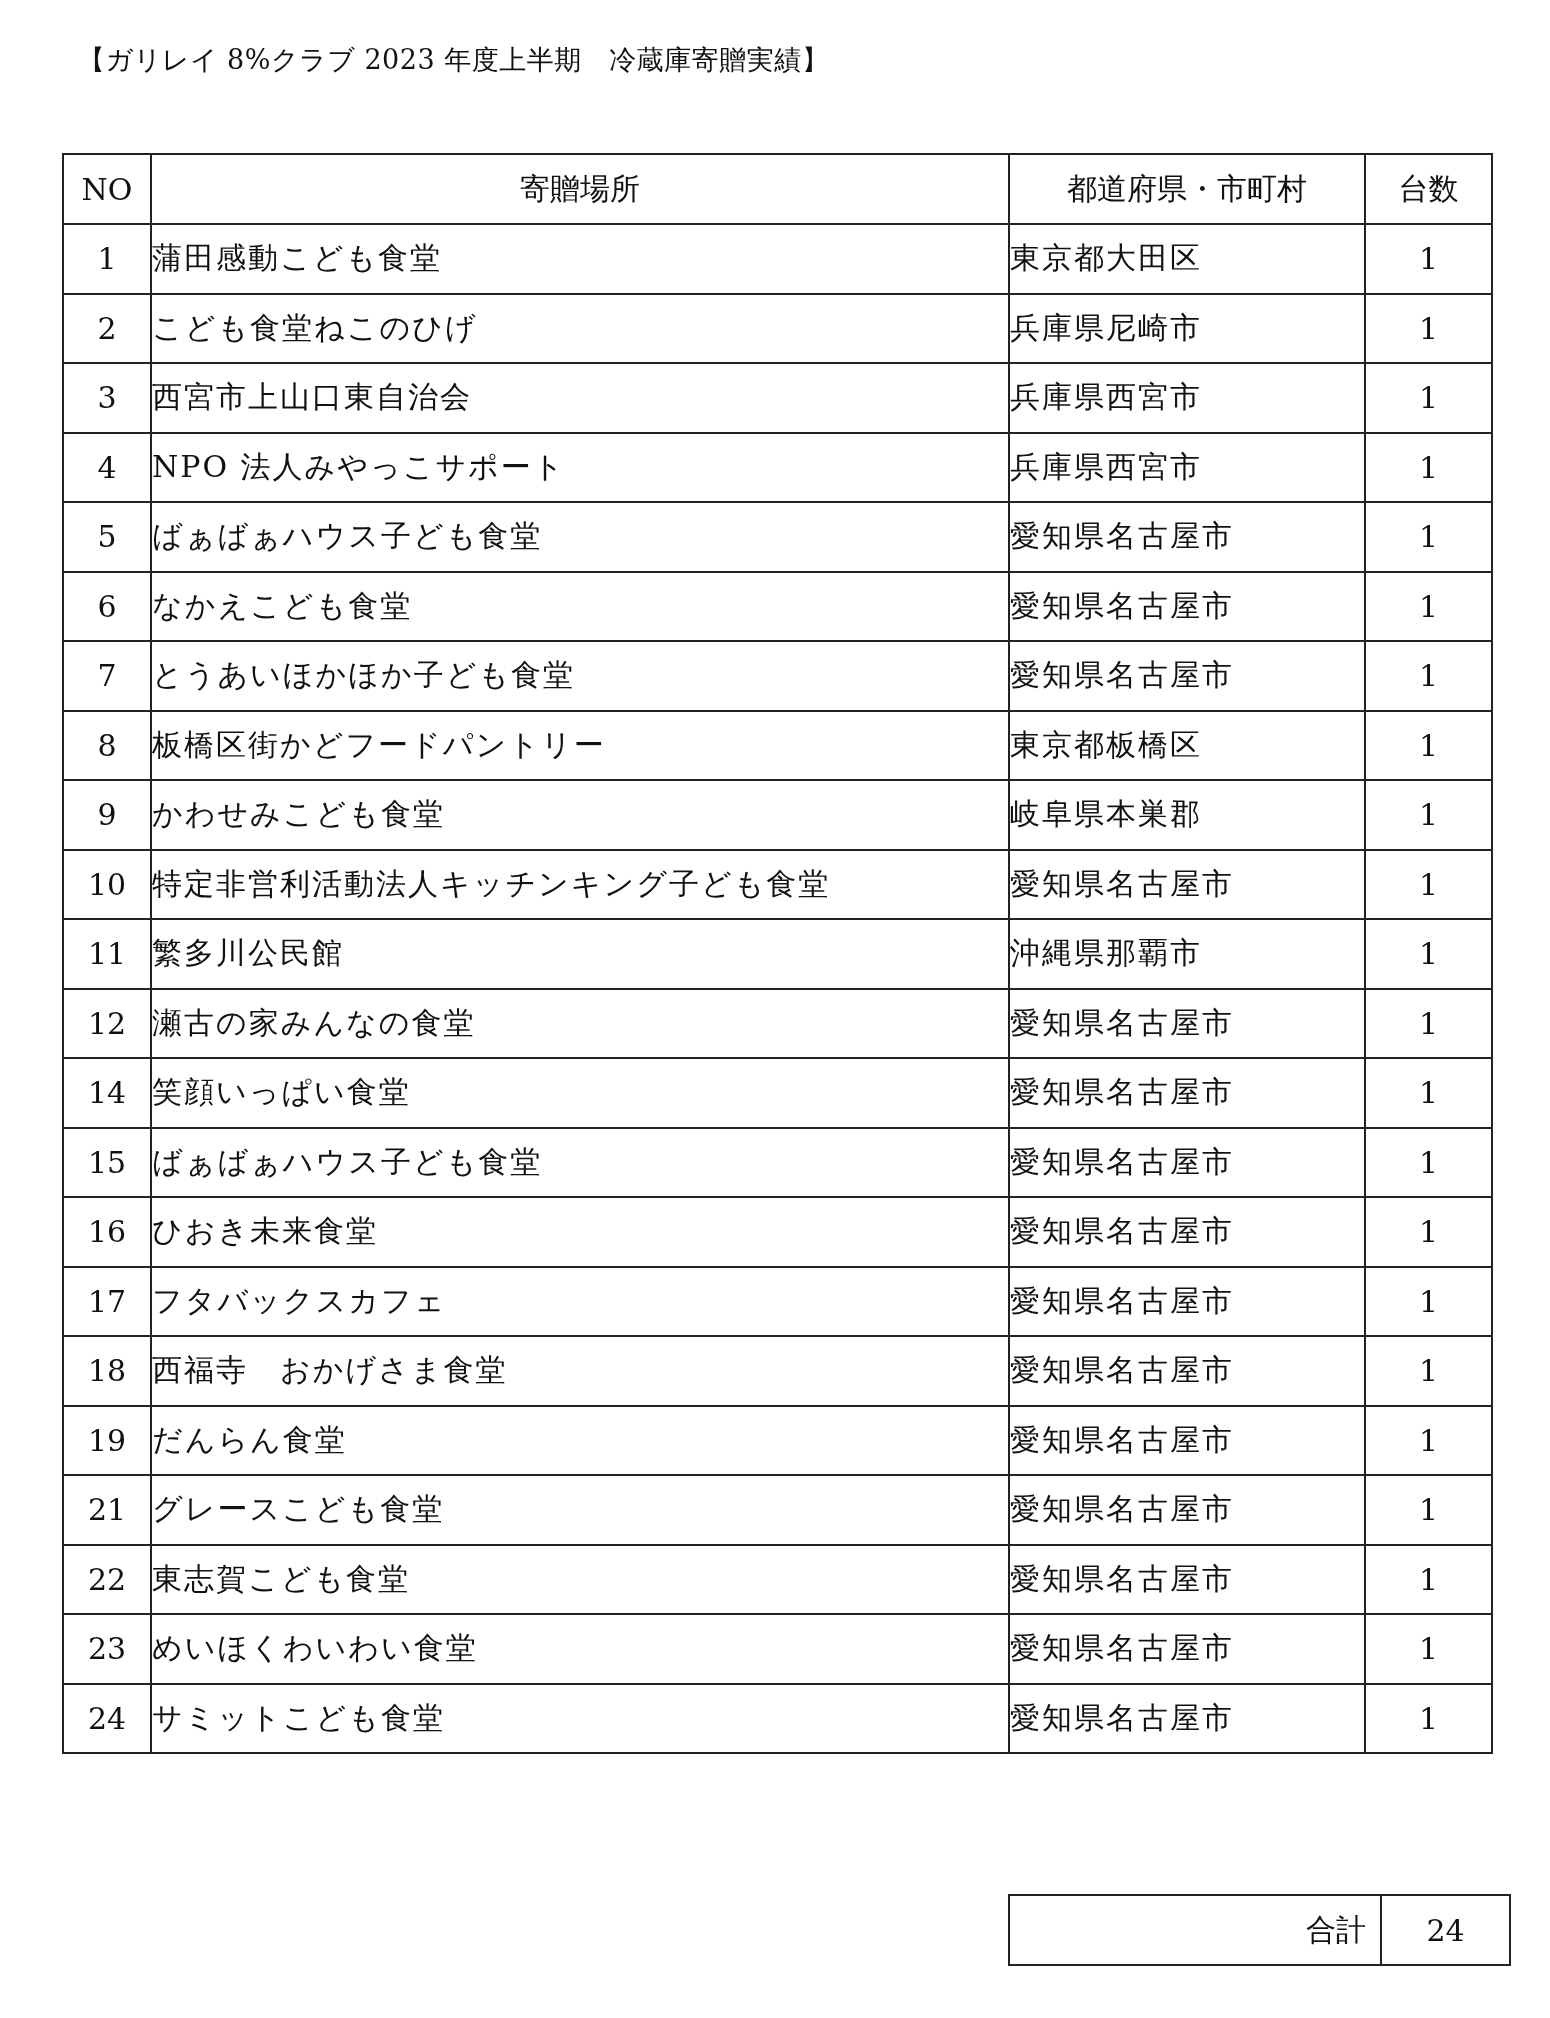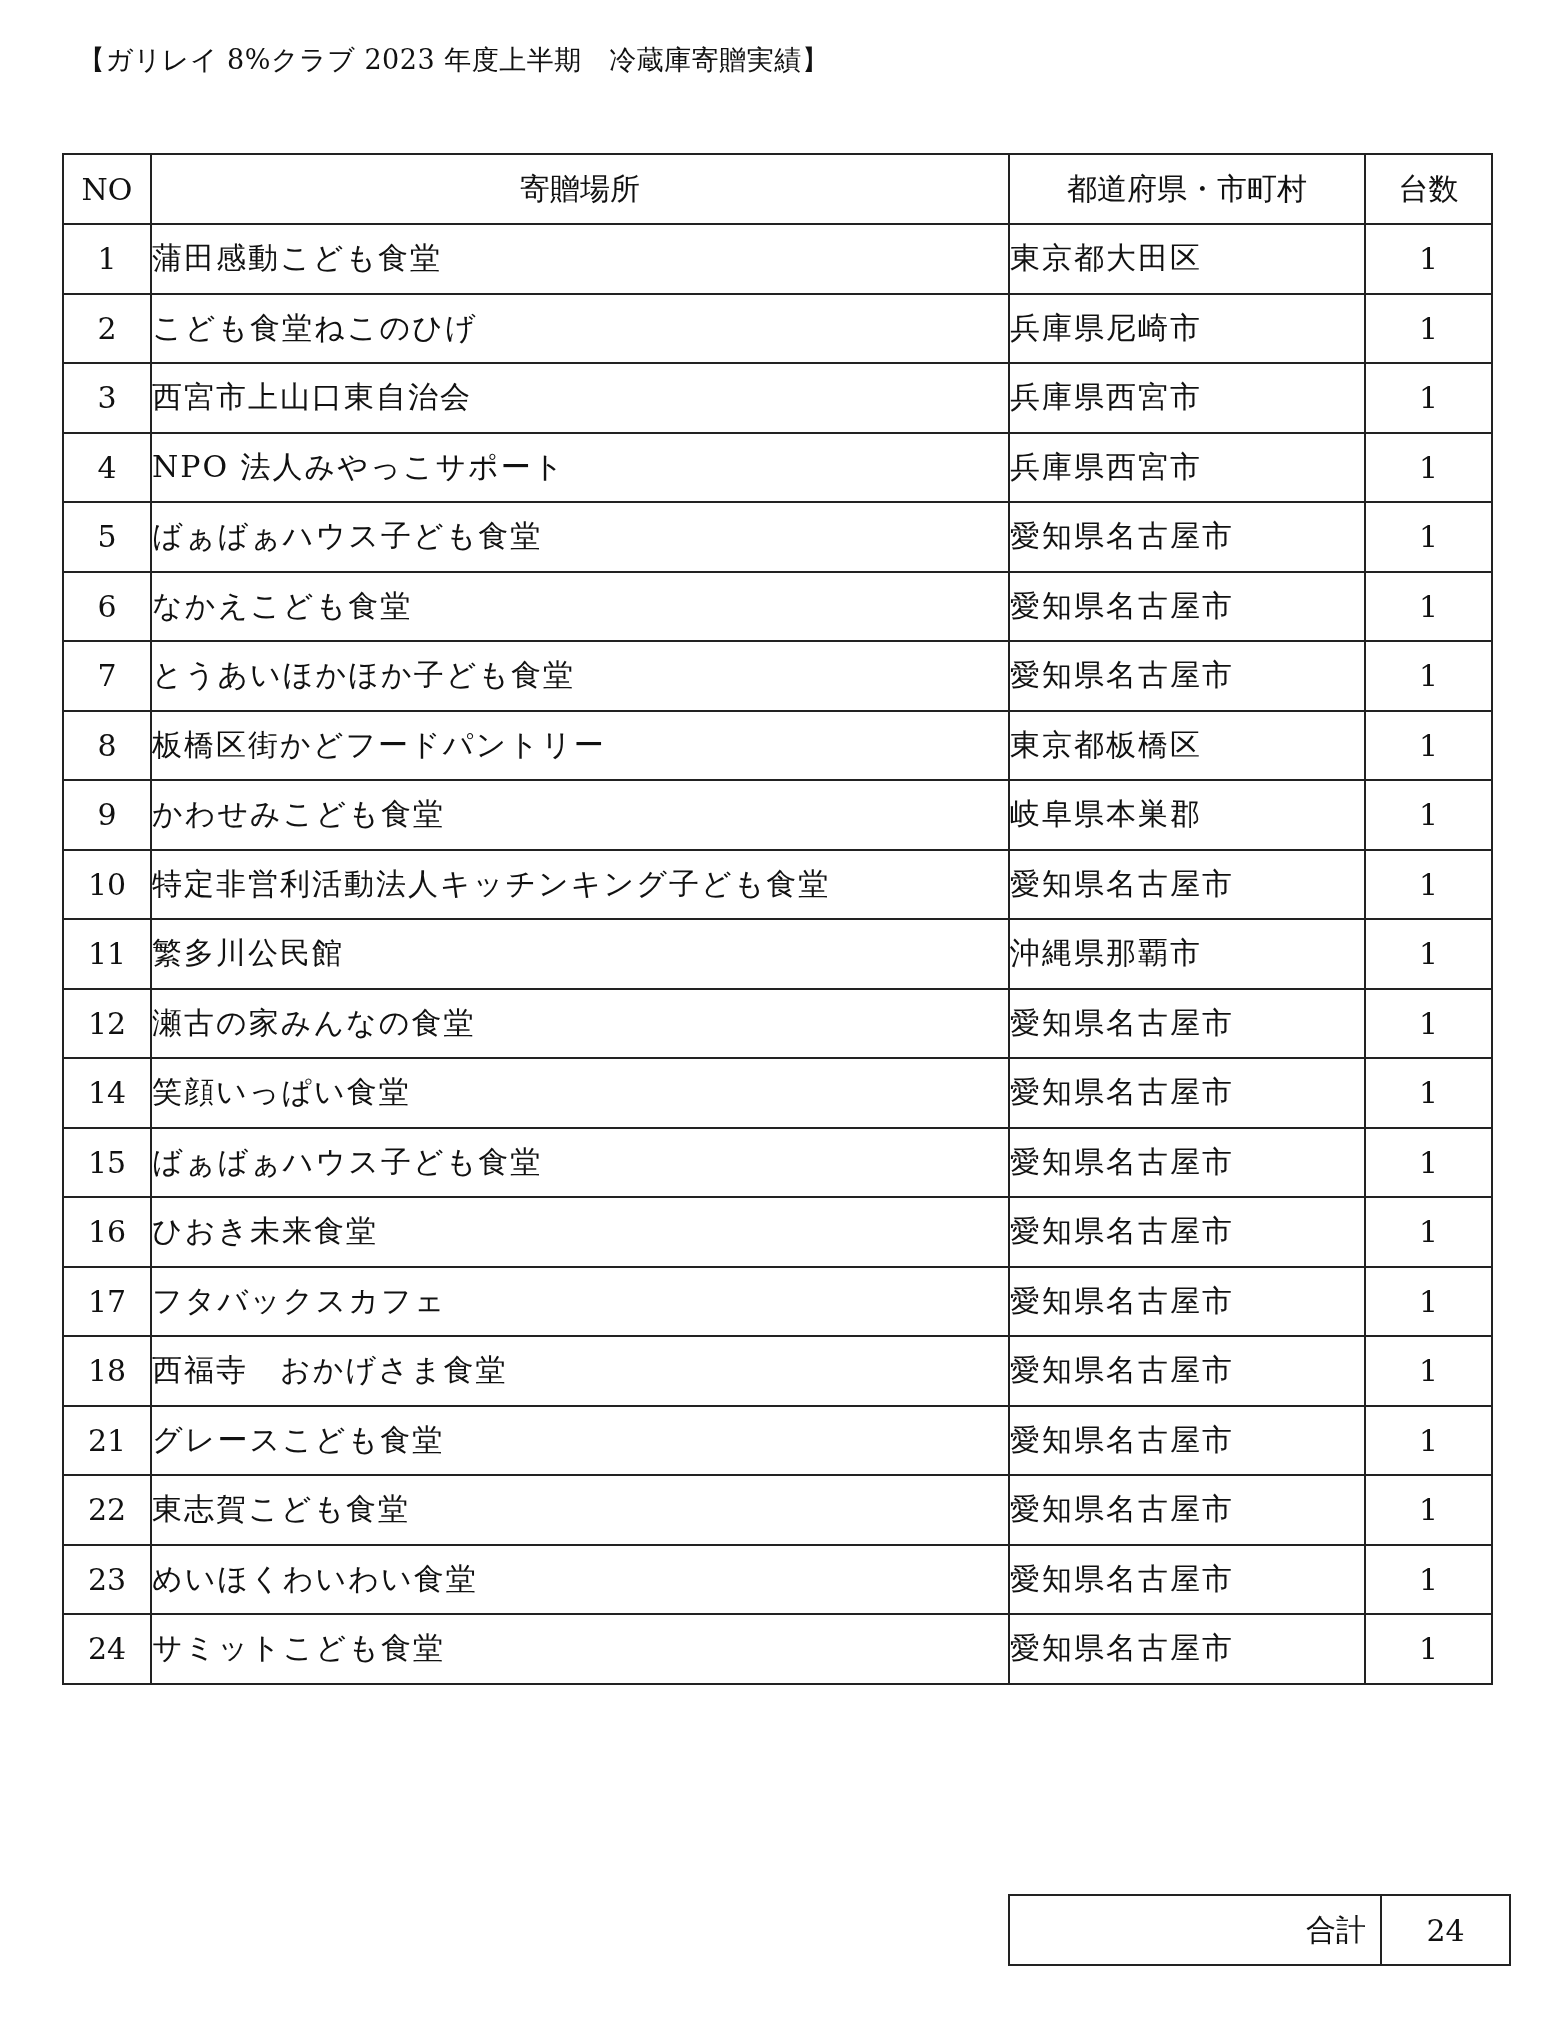--- a/index.html
+++ b/index.html
@@ -163,20 +163,26 @@
         <td class="pref">愛知県名古屋市</td>
         <td class="count">1</td>
       </tr>
     <tr>
         <td class="no">18</td>
         <td class="place">西福寺　おかげさま食堂</td>
         <td class="pref">愛知県名古屋市</td>
         <td class="count">1</td>
       </tr>
     <tr>
+        <td class="no">19</td>
+        <td class="place">だんらん食堂</td>
+        <td class="pref">愛知県名古屋市</td>
+        <td class="count">1</td>
+      </tr>
+    <tr>
         <td class="no">21</td>
         <td class="place">グレースこども食堂</td>
         <td class="pref">愛知県名古屋市</td>
         <td class="count">1</td>
       </tr>
     <tr>
         <td class="no">22</td>
         <td class="place">東志賀こども食堂</td>
         <td class="pref">愛知県名古屋市</td>
         <td class="count">1</td>

